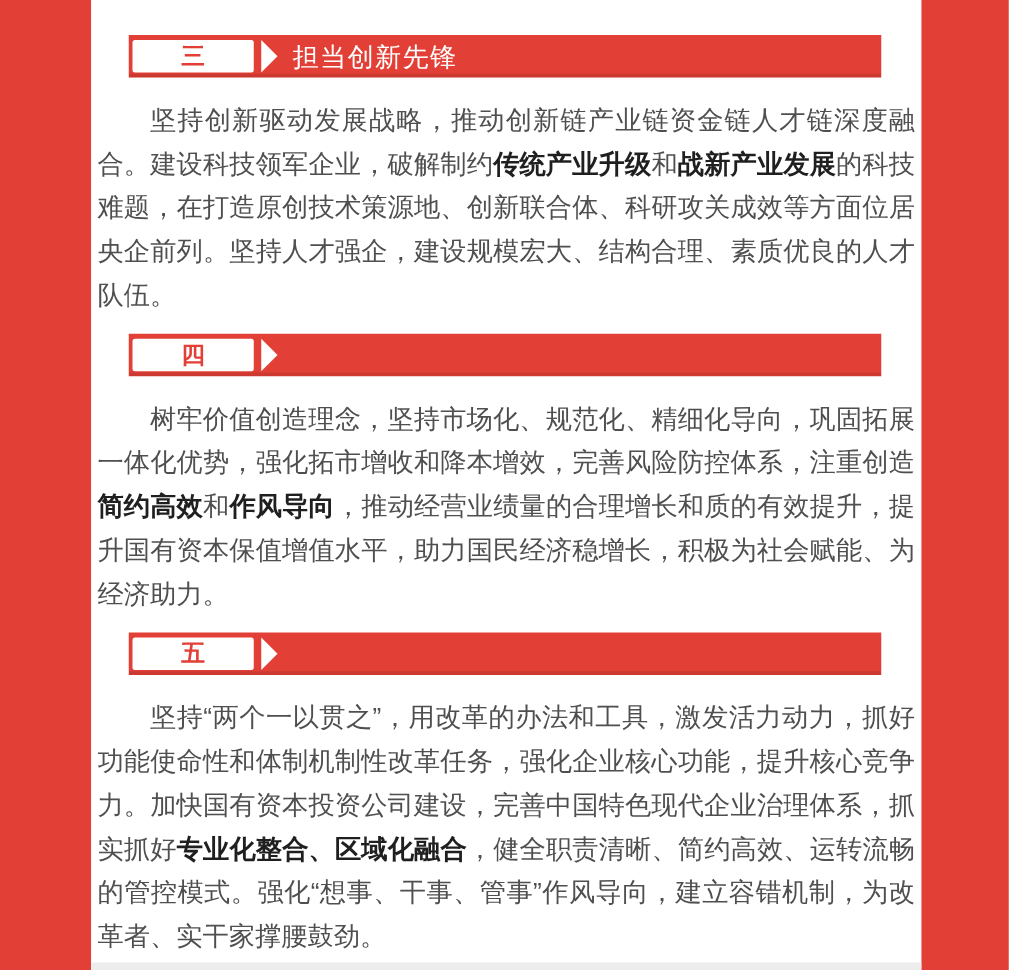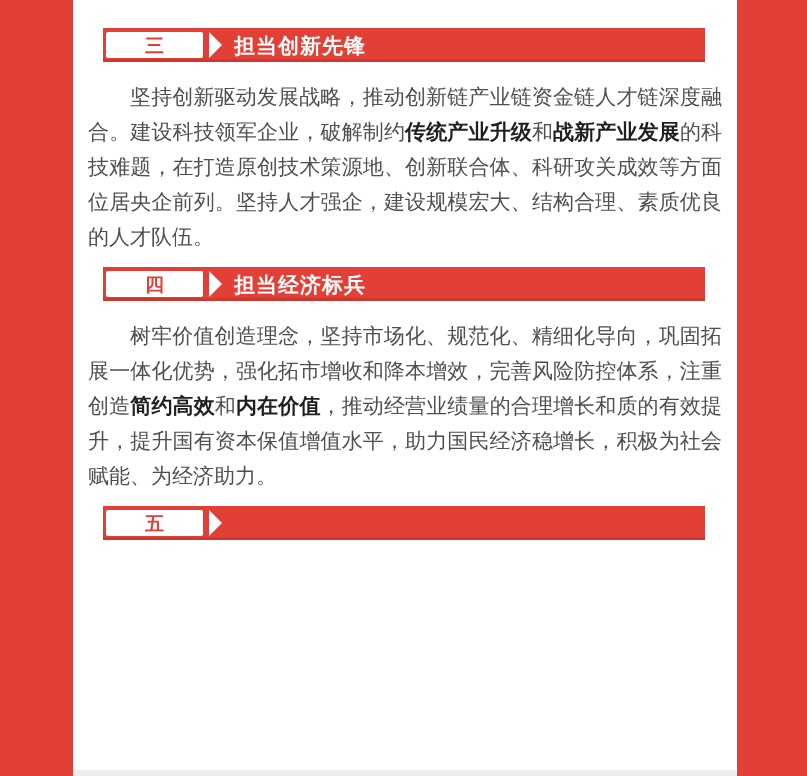--- a/index.html
+++ b/index.html
@@ -28,25 +28,25 @@
     display: flex; align-items: center; justify-content: center;
   }
   .badge-num { color: #e24036; font-size: 19px; font-weight: bold; line-height: 1; }
   .arrow {
     width: 0; height: 0; margin-left: 6px; flex: none;
     border-top: 13px solid transparent;
     border-bottom: 13px solid transparent;
     border-left: 13px solid #ffffff;
   }
   .banner-title {
-    color: #ffffff; font-size: 21px; font-weight: bold;
+    color: #ffffff; font-size: 21px; font-weight: normal;
     margin: 2px 0 0 12px; letter-spacing: 1px; white-space: nowrap;
   }
   .para {
-    margin: 12px 0 13px; padding: 0 15px;
+    margin: 12px 0 13px; padding: 0 5px;
     font-size: 21px; line-height: 35px; color: #4f4f4f;
     text-align: justify; text-indent: 2em;
   }
   .para .bold { font-weight: bold; color: #1f1f1f; }
   .bottom-bar {
     position: absolute; left: 0; bottom: 0; width: 100%; height: 6px;
     background: #ededed;
   }
 </style>
 </head>
@@ -68,29 +68,29 @@
       </div>
       <p class="para"><span>坚持创新驱动发展战略，推动创新链产业链资金链人才链深度融合。建设科技领军企业，破解制约</span><span class="bold">传统产业升级</span><span>和</span><span class="bold">战新产业发展</span><span>的科技难题，在打造原创技术策源地、创新联合体、科研攻关成效等方面位居央企前列。坚持人才强企，建设规模宏大、结构合理、素质优良的人才队伍。</span></p>
     </section>
 
     <section>
       <div class="banner">
         <div class="badge">
           <span class="badge-num">四</span>
         </div>
         <span class="arrow"></span>
-        <h2 class="banner-title">担当经济标兵</h2>
       </div>
-      <p class="para"><span>树牢价值创造理念，坚持市场化、规范化、精细化导向，巩固拓展一体化优势，强化拓市增收和降本增效，完善风险防控体系，注重创造</span><span class="bold">简约高效</span><span>和</span><span class="bold">内在价值</span><span>，推动经营业绩量的合理增长和质的有效提升，提升国有资本保值增值水平，助力国民经济稳增长，积极为社会赋能、为经济助力。</span></p>
+      <p class="para"><span>树牢价值创造理念，坚持市场化、规范化、精细化导向，巩固拓展一体化优势，强化拓市增收和降本增效，完善风险防控体系，注重创造</span><span class="bold">简约高效</span><span>和</span><span class="bold">作风导向</span><span>，推动经营业绩量的合理增长和质的有效提升，提升国有资本保值增值水平，助力国民经济稳增长，积极为社会赋能、为经济助力。</span></p>
     </section>
 
     <section>
       <div class="banner">
         <div class="badge">
           <span class="badge-num">五</span>
         </div>
         <span class="arrow"></span>
       </div>
+      <p class="para"><span>坚持“两个一以贯之”，用改革的办法和工具，激发活力动力，抓好功能使命性和体制机制性改革任务，强化企业核心功能，提升核心竞争力。加快国有资本投资公司建设，完善中国特色现代企业治理体系，抓实抓好</span><span class="bold">专业化整合、区域化融合</span><span>，健全职责清晰、简约高效、运转流畅的管控模式。强化“想事、干事、管事”作风导向，建立容错机制，为改革者、实干家撑腰鼓劲。</span></p>
     </section>
 
     <div class="bottom-bar"></div>
   </div>
 </div>
 
 </body></html>

